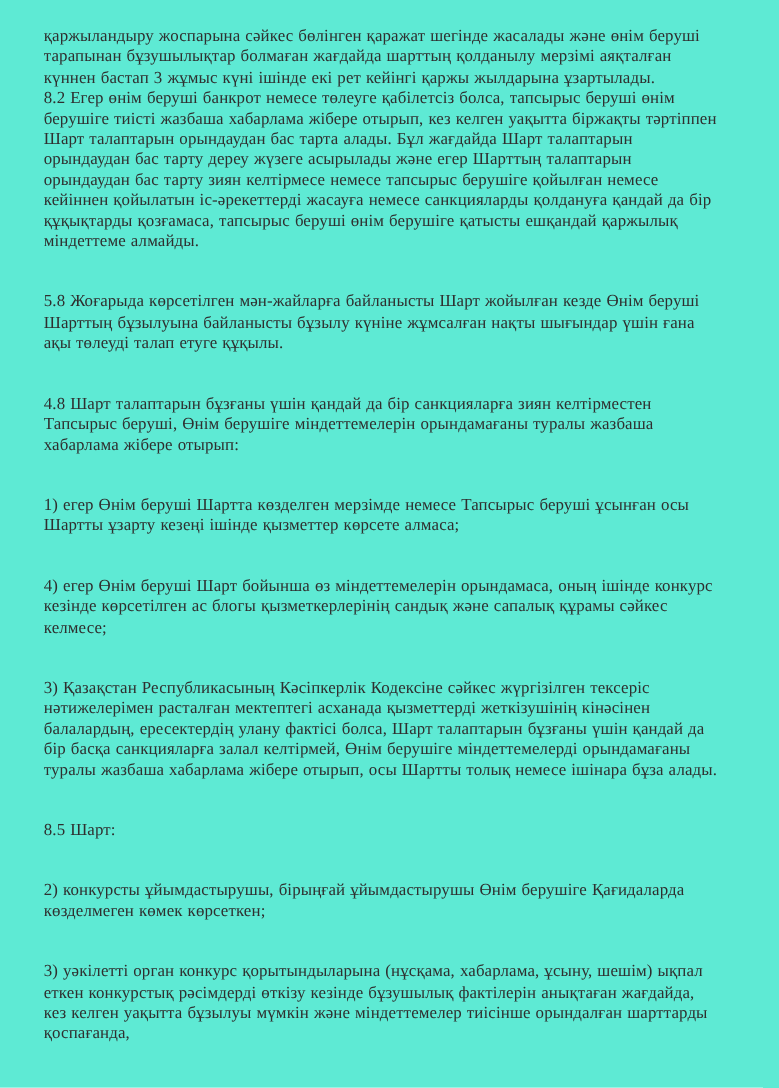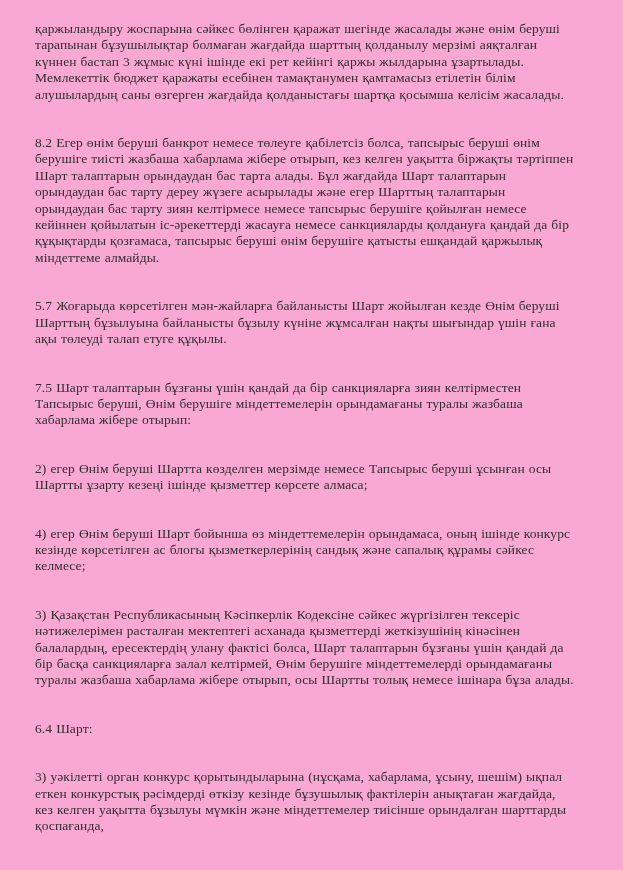--- a/index.html
+++ b/index.html
@@ -10,21 +10,21 @@
   body {
     width: 623px;
     height: 870px;
     overflow: hidden;
     font-family: "Liberation Serif", "DejaVu Serif", serif;
   }
   .page {
     box-sizing: border-box;
     width: 623px;
     height: 870px;
-    background: #f9a8d4;
+    background: #5eead4;
     padding: 21px 49px 20px 35px;
     color: #2f2f2f;
   }
   .para {
     margin: 0 0 32px 0;
     font-size: 13.5px;
     line-height: 16.4px;
     text-align: left;
     letter-spacing: 0.1px;
     word-spacing: 0.5px;
@@ -34,22 +34,22 @@
   }
   .para:last-child {
     margin-bottom: 0;
   }
 </style>
 </head>
 <body>
 
 <main class="page">
   <p class="para no-gap-after">қаржыландыру жоспарына сәйкес бөлінген қаражат шегінде жасалады және өнім беруші тарапынан бұзушылықтар болмаған жағдайда шарттың қолданылу мерзімі аяқталған күннен бастап 3 жұмыс күні ішінде екі рет кейінгі қаржы жылдарына ұзартылады.</p>
-  <p class="para">Мемлекеттік бюджет қаражаты есебінен тамақтанумен қамтамасыз етілетін білім алушылардың саны өзгерген жағдайда қолданыстағы шартқа қосымша келісім жасалады.</p>
   <p class="para">8.2 Егер өнім беруші банкрот немесе төлеуге қабілетсіз болса, тапсырыс беруші өнім берушіге тиісті жазбаша хабарлама жібере отырып, кез келген уақытта біржақты тәртіппен Шарт талаптарын орындаудан бас тарта алады. Бұл жағдайда Шарт талаптарын орындаудан бас тарту дереу жүзеге асырылады және егер Шарттың талаптарын орындаудан бас тарту зиян келтірмесе немесе тапсырыс берушіге қойылған немесе кейіннен қойылатын іс-әрекеттерді жасауға немесе санкцияларды қолдануға қандай да бір құқықтарды қозғамаса, тапсырыс беруші өнім берушіге қатысты ешқандай қаржылық міндеттеме алмайды.</p>
-  <p class="para">5.7 Жоғарыда көрсетілген мән-жайларға байланысты Шарт жойылған кезде Өнім беруші Шарттың бұзылуына байланысты бұзылу күніне жұмсалған нақты шығындар үшін ғана ақы төлеуді талап етуге құқылы.</p>
-  <p class="para">7.5 Шарт талаптарын бұзғаны үшін қандай да бір санкцияларға зиян келтірместен Тапсырыс беруші, Өнім берушіге міндеттемелерін орындамағаны туралы жазбаша хабарлама жібере отырып:</p>
-  <p class="para">2) егер Өнім беруші Шартта көзделген мерзімде немесе Тапсырыс беруші ұсынған осы Шартты ұзарту кезеңі ішінде қызметтер көрсете алмаса;</p>
+  <p class="para">5.8 Жоғарыда көрсетілген мән-жайларға байланысты Шарт жойылған кезде Өнім беруші Шарттың бұзылуына байланысты бұзылу күніне жұмсалған нақты шығындар үшін ғана ақы төлеуді талап етуге құқылы.</p>
+  <p class="para">4.8 Шарт талаптарын бұзғаны үшін қандай да бір санкцияларға зиян келтірместен Тапсырыс беруші, Өнім берушіге міндеттемелерін орындамағаны туралы жазбаша хабарлама жібере отырып:</p>
+  <p class="para">1) егер Өнім беруші Шартта көзделген мерзімде немесе Тапсырыс беруші ұсынған осы Шартты ұзарту кезеңі ішінде қызметтер көрсете алмаса;</p>
   <p class="para">4) егер Өнім беруші Шарт бойынша өз міндеттемелерін орындамаса, оның ішінде конкурс кезінде көрсетілген ас блогы қызметкерлерінің сандық және сапалық құрамы сәйкес келмесе;</p>
   <p class="para">3) Қазақстан Республикасының Кәсіпкерлік Кодексіне сәйкес жүргізілген тексеріс нәтижелерімен расталған мектептегі асханада қызметтерді жеткізушінің кінәсінен балалардың, ересектердің улану фактісі болса, Шарт талаптарын бұзғаны үшін қандай да бір басқа санкцияларға залал келтірмей, Өнім берушіге міндеттемелерді орындамағаны туралы жазбаша хабарлама жібере отырып, осы Шартты толық немесе ішінара бұза алады.</p>
-  <p class="para">6.4 Шарт:</p>
+  <p class="para">8.5 Шарт:</p>
+  <p class="para">2) конкурсты ұйымдастырушы, бірыңғай ұйымдастырушы Өнім берушіге Қағидаларда көзделмеген көмек көрсеткен;</p>
   <p class="para">3) уәкілетті орган конкурс қорытындыларына (нұсқама, хабарлама, ұсыну, шешім) ықпал еткен конкурстық рәсімдерді өткізу кезінде бұзушылық фактілерін анықтаған жағдайда, кез келген уақытта бұзылуы мүмкін және міндеттемелер тиісінше орындалған шарттарды қоспағанда,</p>
 </main>
 
 </body></html>

